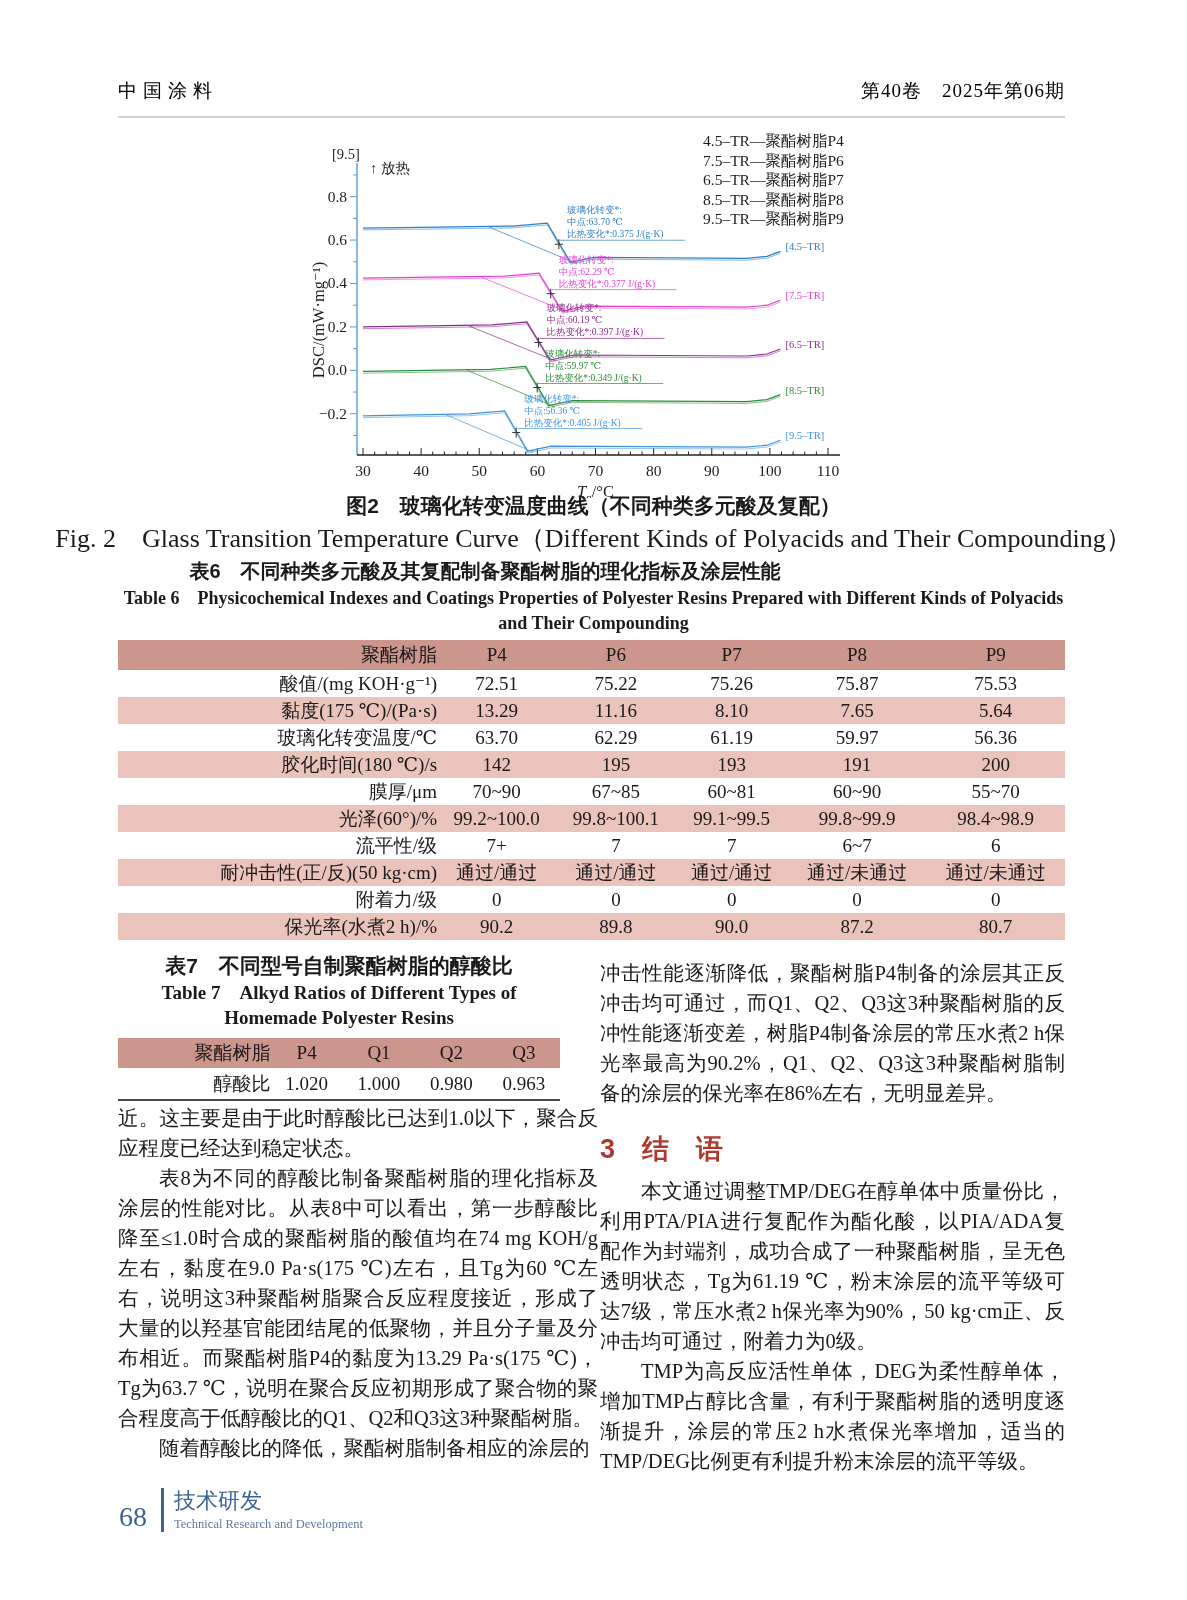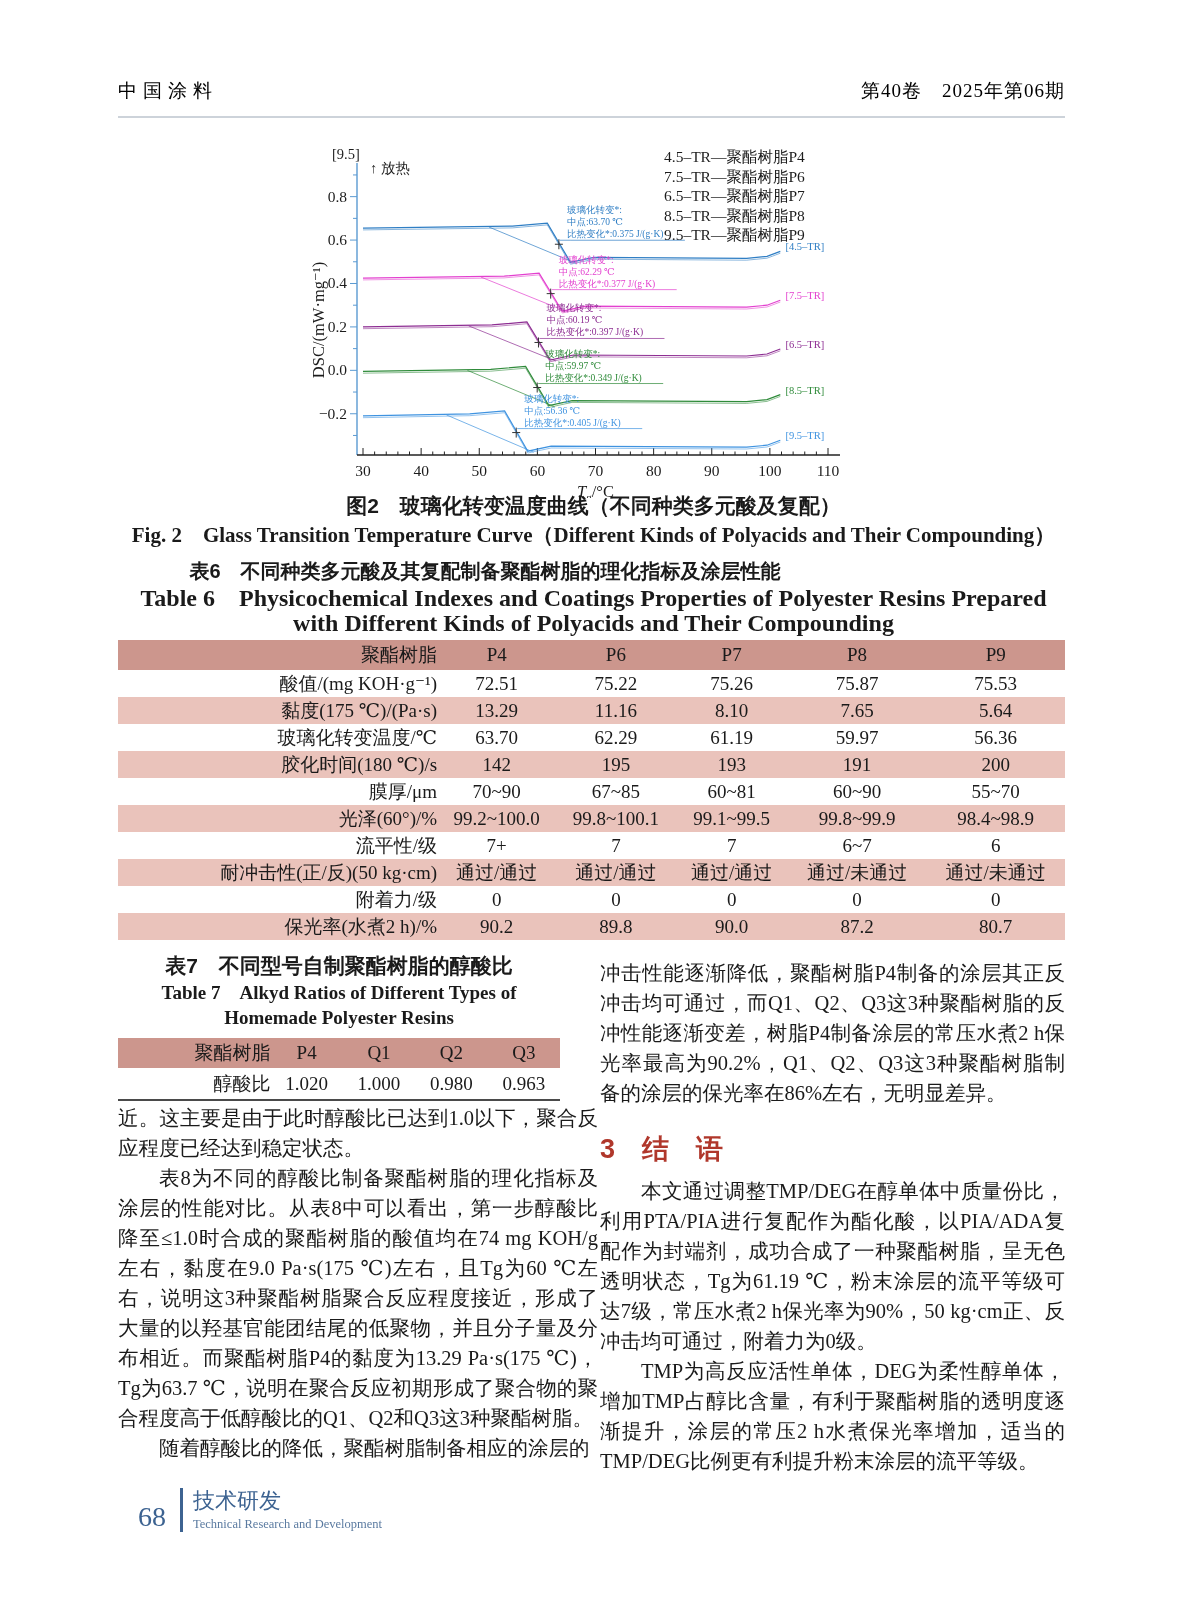--- a/index.html
+++ b/index.html
@@ -7,30 +7,30 @@
         font-family:"Liberation Serif","DejaVu Serif",serif;color:#1a1a1a;}
   
   .pagehead{position:absolute;left:118px;top:78px;width:947px;display:flex;
             justify-content:space-between;align-items:flex-end;color:#000000;
             font-size:19px;padding-bottom:12px;border-bottom:2px solid #cdd3da;}
   .pagehead .journal{letter-spacing:6px;}
   .pagehead .issue{letter-spacing:1px;}
   
   .fig{position:absolute;left:0;top:128px;width:1187px;height:362px;}
   .fig svg{position:absolute;left:310px;top:0;}
-  .legend{position:absolute;left:664px;top:3px;font-size:15.5px;line-height:19.5px;color:#1c1c1c;margin-top:16px;}
+  .legend{position:absolute;left:703px;top:3px;font-size:15.5px;line-height:19.5px;color:#1c1c1c;}
   .figcap-zh{position:absolute;left:0;top:492px;width:1187px;text-align:center;
              font-family:"Liberation Sans","DejaVu Sans",sans-serif;font-weight:bold;font-size:21px;}
   .figcap-en{position:absolute;left:0;top:521px;width:1187px;text-align:center;
-             font-weight:bold;font-size:21px;}
+             font-weight:normal;font-size:26px;}
   
   .t6cap-zh{position:absolute;left:0;top:558px;width:970px;text-align:center;
             font-family:"Liberation Sans","DejaVu Sans",sans-serif;font-weight:bold;font-size:20px;}
   .t6cap-en{position:absolute;left:120px;top:586px;width:947px;text-align:center;
-            font-weight:bold;font-size:24px;line-height:25px;}
+            font-weight:bold;font-size:18px;line-height:25px;}
   table.dtable{border-collapse:collapse;font-size:19px;}
   table.t6{position:absolute;left:118px;top:640px;width:947px;}
   table.dtable th{font-weight:normal;}
   table.dtable th,table.dtable td{padding:0;height:27px;text-align:center;}
   table.dtable .lbl{text-align:right;padding-left:14px;}
   table.dtable thead tr{background:#cc968d;height:30px;}
   table.t6 tbody tr.pink{background:#eac3bb;}
   table.t7{position:absolute;left:118px;top:1038px;width:442px;}
   table.t7 tbody tr{background:#ffffff;height:32px;border-bottom:2.5px solid #4a4a4a;}
   .t7cap-zh{position:absolute;left:118px;top:952px;width:442px;text-align:center;
@@ -39,21 +39,21 @@
             font-weight:bold;font-size:19px;line-height:25px;}
   
   .col{position:absolute;font-size:20.5px;line-height:30px;text-align:justify;}
   .col-left{left:118px;top:1103px;width:480px;}
   .col-right{left:600px;top:958px;width:465px;}
   p.para{margin:0;}
   p.para.ind{text-indent:2em;}
   h2.sec{margin:26px 0 12px 0;font-family:"Liberation Sans","DejaVu Sans",sans-serif;
          font-size:27px;color:#b0372b;font-weight:bold;}
   
-  .pfoot{position:absolute;left:138px;top:1488px;display:flex;align-items:stretch;color:#3d6391;}
+  .pfoot{position:absolute;left:119px;top:1488px;display:flex;align-items:stretch;color:#3d6391;}
   .pfoot .pnum{font-size:28px;align-self:flex-end;margin-right:14px;line-height:30px;}
   .pfoot .bar{width:3px;background:#3d6391;margin-right:10px;}
   .pfoot .colname{font-family:"Liberation Sans","DejaVu Sans",sans-serif;font-weight:normal;font-size:22px;line-height:26px;}
   .pfoot .colen{font-size:12.5px;color:#5a7aa0;margin-top:3px;}
 </style>
 </head>
 <body>
 
 <div class="page">
 

